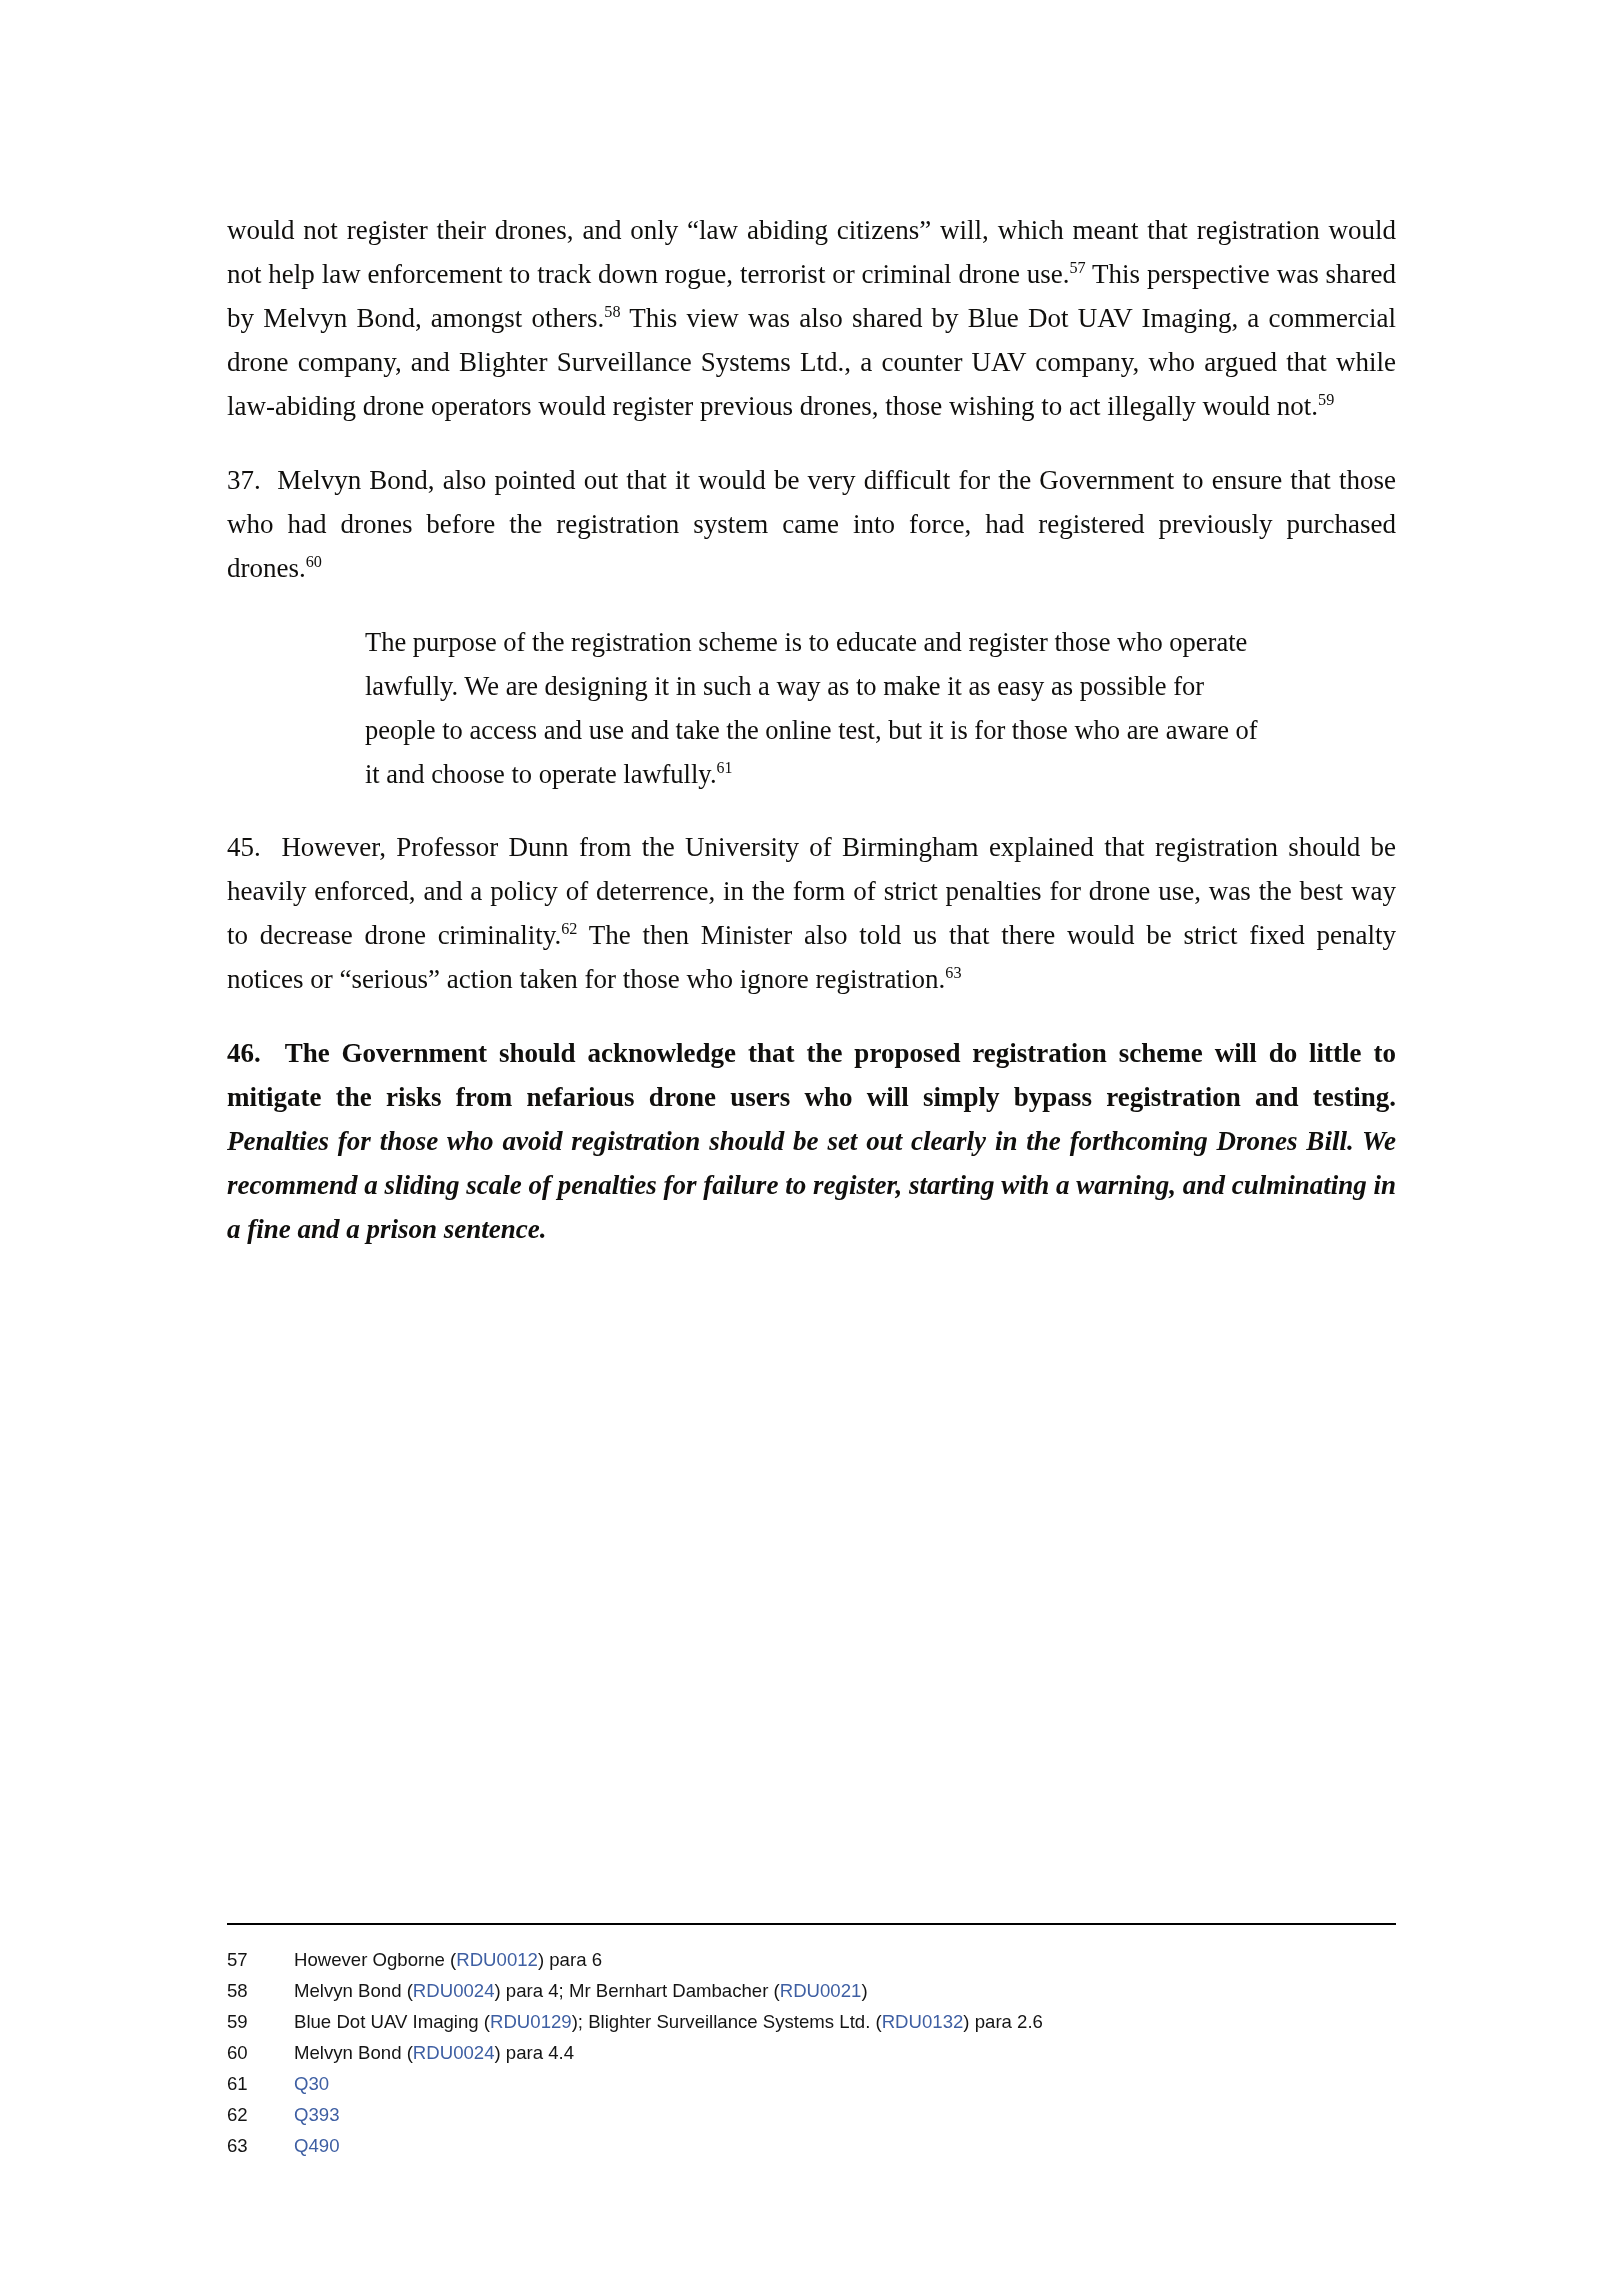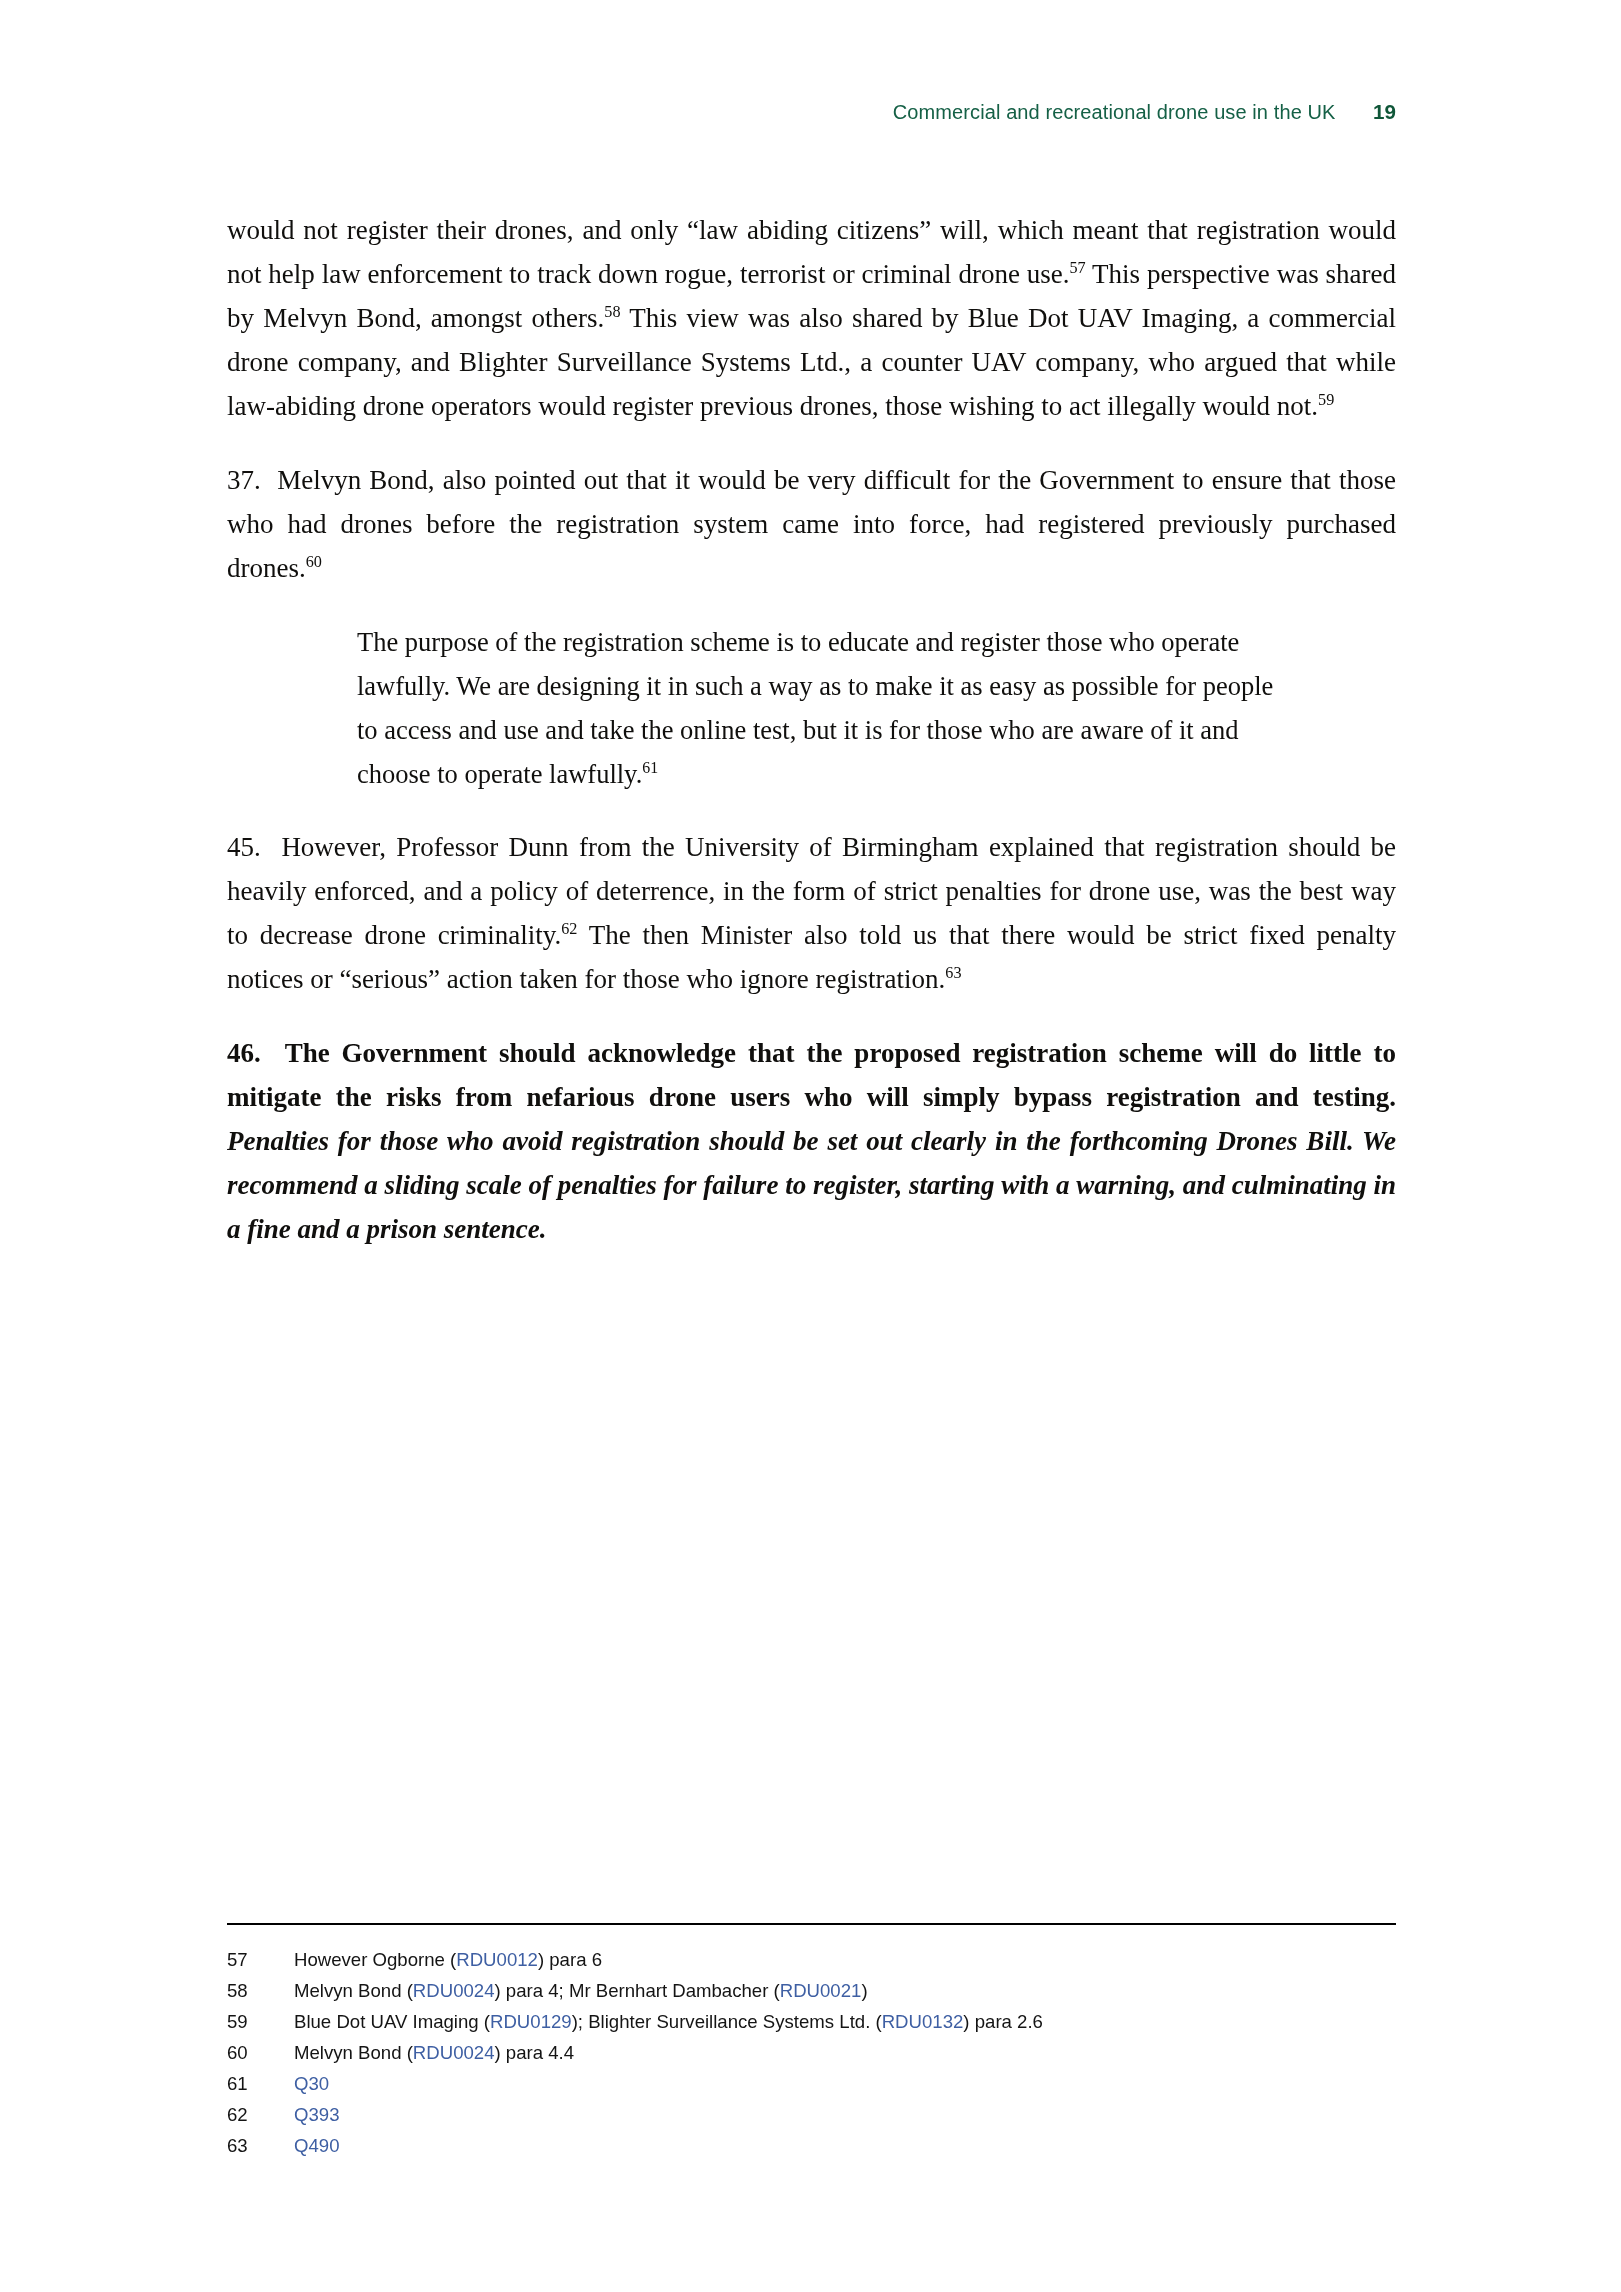--- a/index.html
+++ b/index.html
@@ -72,21 +72,21 @@
     line-height: 0;
   }
 
   
   .quote {
     margin: 0 0 29px 0;
     padding-left: 130px;
     padding-right: 118px;
   }
   .quote p {
-    margin: 0;
+    margin: 8px;
     font-size: 26.5px;
     line-height: 44px;
     color: #100f0d;
     text-align: left;
   }
 
   
   .para.recommend {
     font-weight: bold;
   }
@@ -129,24 +129,20 @@
   .doclink {
     color: #3e5fa3;
     text-underline-offset: 2.9px;
   }
 </style>
 </head>
 <body>
 
 <div class="page">
 
-  <div class="running-header">
-    <span class="header-title">Commercial and recreational drone use in the UK</span>
-    <span class="header-page-number">19</span>
-  </div>
 
   <div class="body-column">
 
     <p class="para"><span>would not register their drones, and only “law abiding citizens” will, which meant that registration would not help law enforcement to track down rogue, terrorist or criminal drone use.</span><sup class="fn">57</sup><span> This perspective was shared by Melvyn Bond, amongst others.</span><sup class="fn">58</sup><span> This view was also shared by Blue Dot UAV Imaging, a commercial drone company, and Blighter Surveillance Systems Ltd., a counter UAV company, who argued that while law-abiding drone operators would register previous drones, those wishing to act illegally would not.</span><sup class="fn">59</sup></p>
 
     <p class="para"><span class="num">37.</span>&nbsp;&nbsp;<span>Melvyn Bond, also pointed out that it would be very difficult for the Government to ensure that those who had drones before the registration system came into force, had registered previously purchased drones.</span><sup class="fn">60</sup></p>
 
 
     <blockquote class="quote">
       <p><span>The purpose of the registration scheme is to educate and register those who operate lawfully. We are designing it in such a way as to make it as easy as possible for people to access and use and take the online test, but it is for those who are aware of it and choose to operate lawfully.</span><sup class="fn">61</sup></p>

